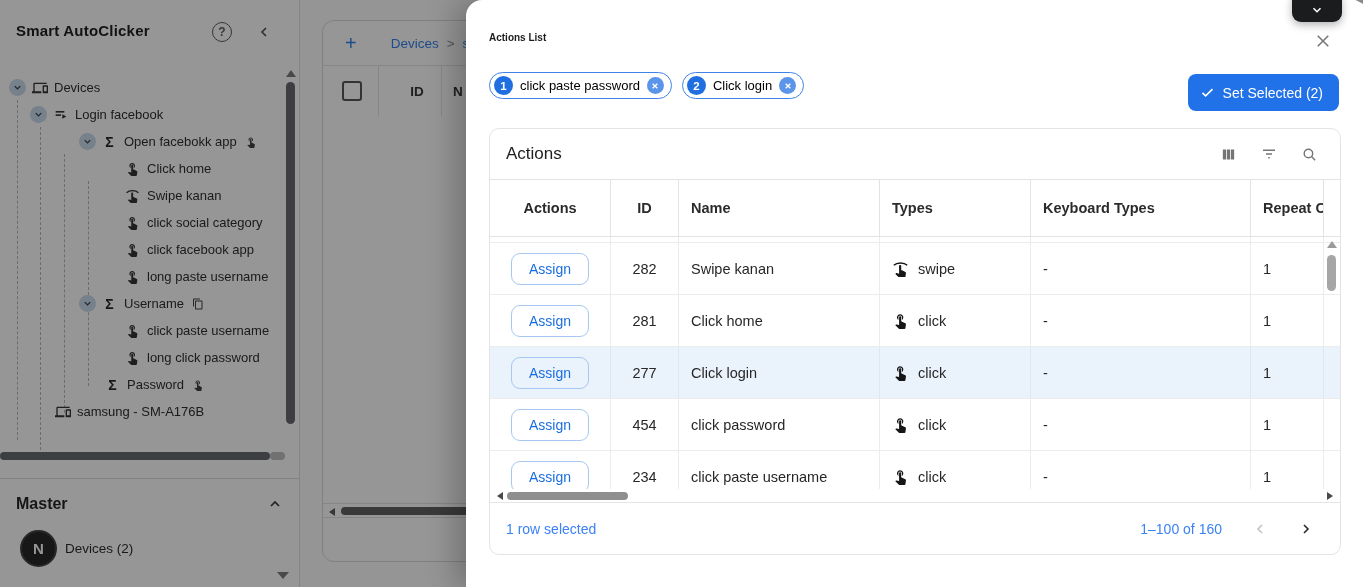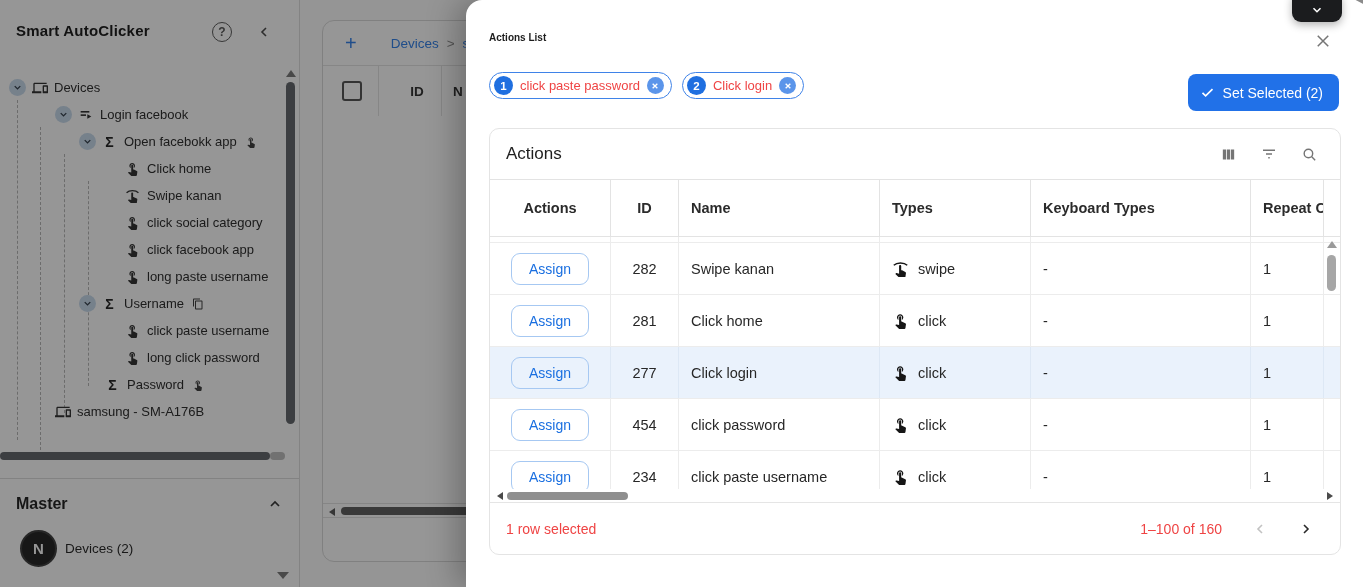--- a/index.html
+++ b/index.html
@@ -15,21 +15,21 @@
   .sb-collapse { position:absolute; left:256px; top:24px; color:#444; }
 
   .tree { position:absolute; left:0; top:74px; right:0; }
   .t-row { position:relative; height:27px; display:flex; align-items:center; font-size:13px; font-weight:500; color:#262626; white-space:nowrap; }
   .t-row .lbl { margin-left:6px; }
   .chev { width:17px; height:17px; border-radius:50%; background:#c6d9ec; display:flex; align-items:center; justify-content:center; flex:0 0 17px; margin-right:5px; }
   .chev-sp { width:22px; flex:0 0 22px; }
   .t-ic { width:17px; height:17px; flex:0 0 17px; color:#2b2b2b; display:flex; align-items:center; justify-content:center; }
   .sigma { font-size:14px; font-weight:700; color:#1e1e1e; }
   .trail { margin-left:8px; color:#3a3a3a; }
-  .lv0{padding-left:9px;} .lv1{padding-left:32px;} .lv2{padding-left:55px;} .lv3{padding-left:79px;} .lv4{padding-left:102px;}
+  .lv0{padding-left:9px;} .lv1{padding-left:32px;} .lv2{padding-left:30px;} .lv3{padding-left:79px;} .lv4{padding-left:102px;}
   .t-sel-bg { position:absolute; left:72px; right:16px; top:1px; bottom:1px; background:#8fb6dc; border-left:3px solid #2f6fb5; border-radius:8px; z-index:0; }
   .t-row > * { position:relative; z-index:1; }
   .guide { position:absolute; border-left:1px dashed #b5b5b5; width:0; }
   .g0{left:17px; top:26px; height:340px;} .g1{left:40px; top:53px; height:333px;} .g2{left:64px; top:80px; height:259px;} .g3{left:88px; top:107px; height:205px;}
 
   .vscroll-tree { position:absolute; left:286px; top:70px; width:10px; height:360px; }
   .vscroll-tree .arr-up { position:absolute; left:0; top:0; width:0; height:0; border-left:5px solid transparent; border-right:5px solid transparent; border-bottom:7px solid #777; }
   .vscroll-tree .thumb { position:absolute; left:0; top:12px; width:9px; height:342px; background:#5f6368; border-radius:5px; }
   .hscroll-tree { position:absolute; left:0; top:451px; width:285px; height:10px; }
   .hscroll-tree .thumb { position:absolute; left:0; top:1px; width:270px; height:8px; background:#5f6368; border-radius:4px; }
@@ -63,21 +63,21 @@
   
   .overlay { position:absolute; inset:0; background:rgba(15,15,15,0.44); z-index:40; }
 
   
   .drawer { position:absolute; left:466px; top:0; width:897px; height:587px; background:#fff; border-radius:16px 0 0 0; z-index:50; box-shadow:-10px 0 30px rgba(0,0,0,.25); }
   .m-title { position:absolute; left:23px; top:32px; font-size:10px; font-weight:700; color:#1d1d1d; }
   .m-close { position:absolute; left:848px; top:32px; width:18px; height:18px; color:#757575; cursor:pointer; }
   .chip-row { position:absolute; left:23px; top:72px; display:flex; gap:10px; }
   .chip { height:27px; display:flex; align-items:center; gap:7px; padding:0 7px 0 4px; border:1.5px solid #3f83e8; border-radius:14px; background:#fff; }
   .chip-num { width:19px; height:19px; border-radius:50%; background:#1f6fe0; color:#fff; font-size:11.5px; font-weight:700; display:flex; align-items:center; justify-content:center; }
-  .chip-lbl { font-size:13px; color:#ef4444; }
+  .chip-lbl { font-size:13px; color:#000000; }
   .chip-x { width:17px; height:17px; border-radius:50%; background:#5b95ea; display:flex; align-items:center; justify-content:center; color:#fff; }
   .btn-primary { position:absolute; right:24px; top:74px; height:37px; padding:0 16px 0 12px; background:#2171e8; border:none; border-radius:8px; color:#fff; font-size:14px; font-weight:500; display:flex; align-items:center; gap:8px; font-family:inherit; }
 
   .card { position:absolute; left:23px; top:128px; width:852px; height:427px; border:1px solid #e4e4e4; border-radius:10px; display:flex; flex-direction:column; overflow:hidden; background:#fff; }
   .card-hdr { height:50px; flex:0 0 50px; display:flex; align-items:center; padding:0 22px 0 16px; }
   .card-title { font-size:17px; color:#1f1f1f; }
   .card-icons { margin-left:auto; display:flex; gap:23px; align-items:center; color:#757575; }
   .thead { height:58px; flex:0 0 58px; display:flex; border-top:1px solid #e3e3e3; border-bottom:1px solid #e3e3e3; font-size:14.5px; font-weight:600; color:#2b2b2b; }
   .th, .td { display:flex; align-items:center; border-right:1px solid #ececec; overflow:hidden; white-space:nowrap; }
   .thead .th { border-right-color:#e3e3e3; }
@@ -97,21 +97,21 @@
   .btn-assign { padding:7px 17px; border:1px solid #a6c8f2; border-radius:9px; background:transparent; color:#1a6fe0; font-size:14px; font-weight:500; font-family:inherit; }
   .type-cell { display:flex; align-items:center; gap:9px; }
   .type-ic { color:#161616; }
   .vscroll { position:absolute; right:3px; top:4px; width:10px; height:120px; }
   .vscroll .arr-up { width:0; height:0; border-left:5px solid transparent; border-right:5px solid transparent; border-bottom:7px solid #9a9a9a; margin-left:0; }
   .vscroll .thumb { position:absolute; left:0; top:14px; width:9px; height:36px; background:#a6a6a6; border-radius:5px; }
   .hscroll { height:14px; flex:0 0 14px; position:relative; border-bottom:1px solid #e5e5e5; background:#fff; }
   .hscroll .arr-l { position:absolute; left:7px; top:3px; width:0; height:0; border-top:4px solid transparent; border-bottom:4px solid transparent; border-right:6px solid #4a4a4a; }
   .hscroll .arr-r { position:absolute; right:7px; top:3px; width:0; height:0; border-top:4px solid transparent; border-bottom:4px solid transparent; border-left:6px solid #4a4a4a; }
   .hscroll .thumb { position:absolute; left:17px; top:3px; width:121px; height:8px; background:#8f8f8f; border-radius:4px; }
-  .card-foot { flex:1; display:flex; align-items:center; padding:0 26px 0 16px; font-size:14px; color:#ef4444; }
+  .card-foot { flex:1; display:flex; align-items:center; padding:0 26px 0 16px; font-size:14px; color:#3b82f6; }
   .foot-right { margin-left:auto; display:flex; align-items:center; gap:30px; }
   .pg-prev { color:#c2c2c2; } .pg-next { color:#2a2a2a; }
 
   .fab { position:absolute; left:1292px; top:-9px; width:50px; height:31px; background:#1b1c1e; border-radius:9px; z-index:60; display:flex; align-items:flex-end; justify-content:center; padding-bottom:5px; color:#fff; box-shadow:0 3px 8px rgba(0,0,0,.3); }
   .corner-mark { position:absolute; left:1353px; top:-3px; width:14px; height:5px; background:#8a8a8a; border-radius:3px; transform:rotate(28deg); z-index:60; }
 </style>
 </head>
 <body>
 
 <div class="sidebar">

